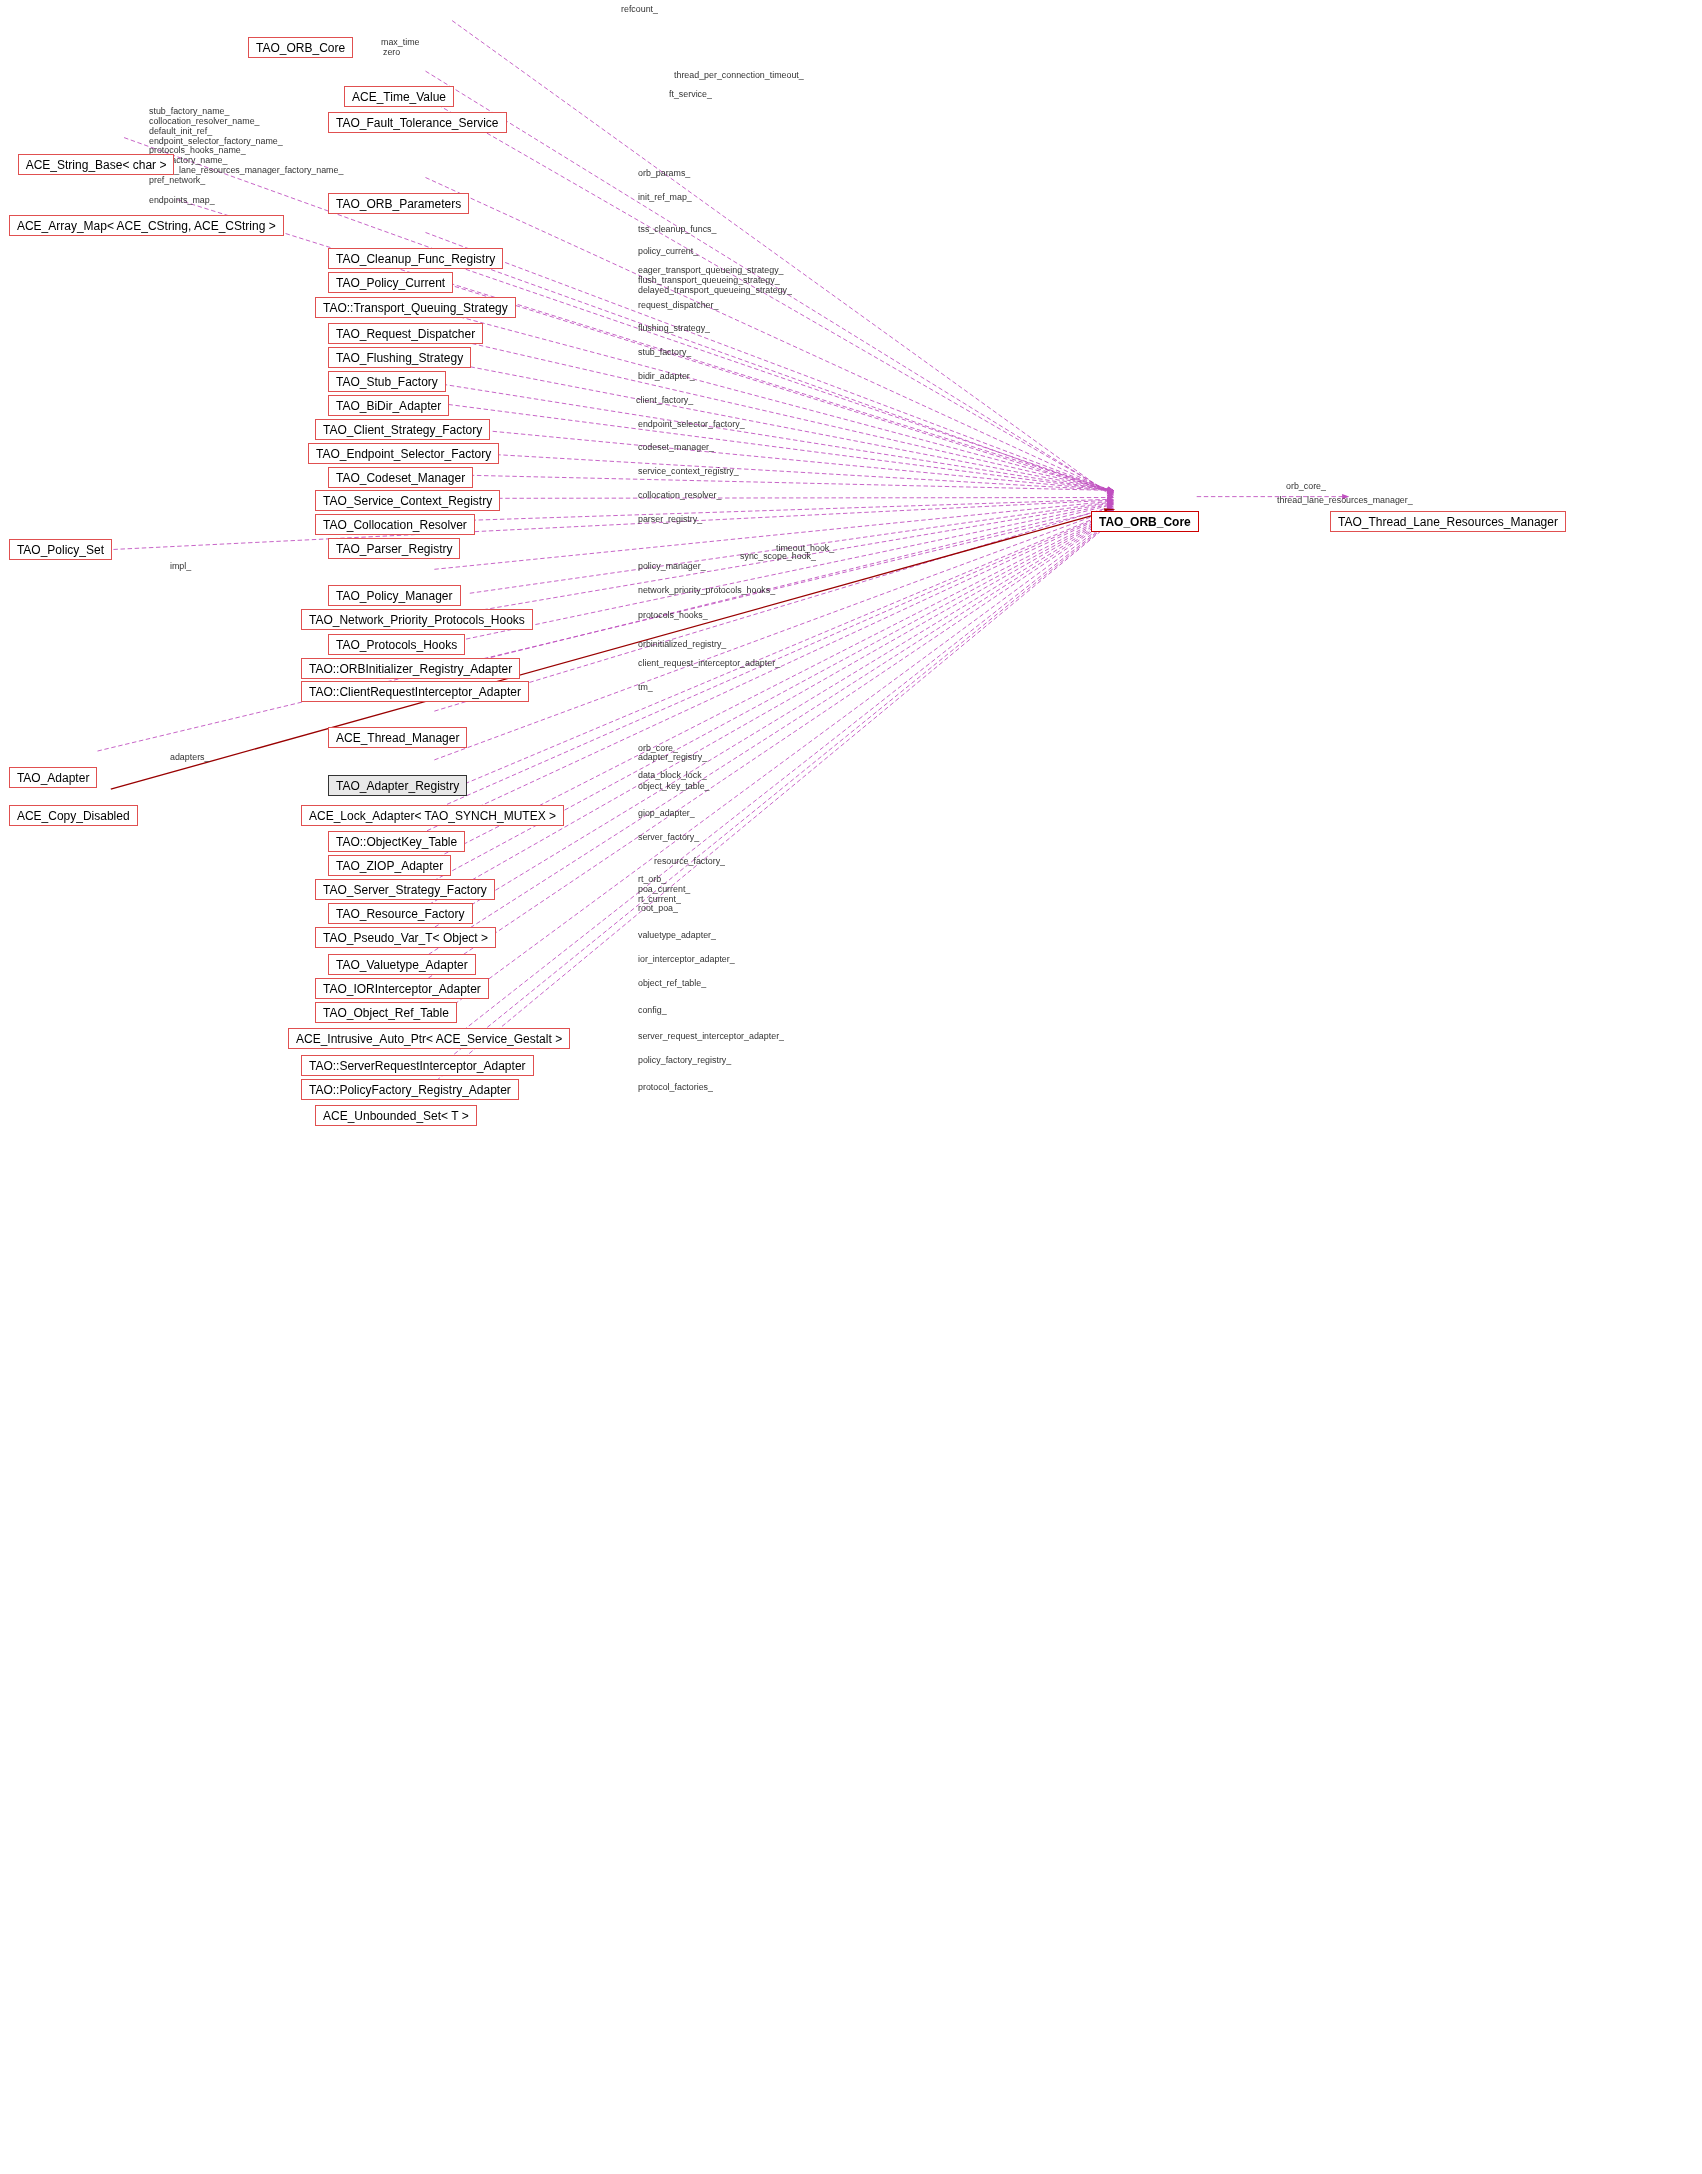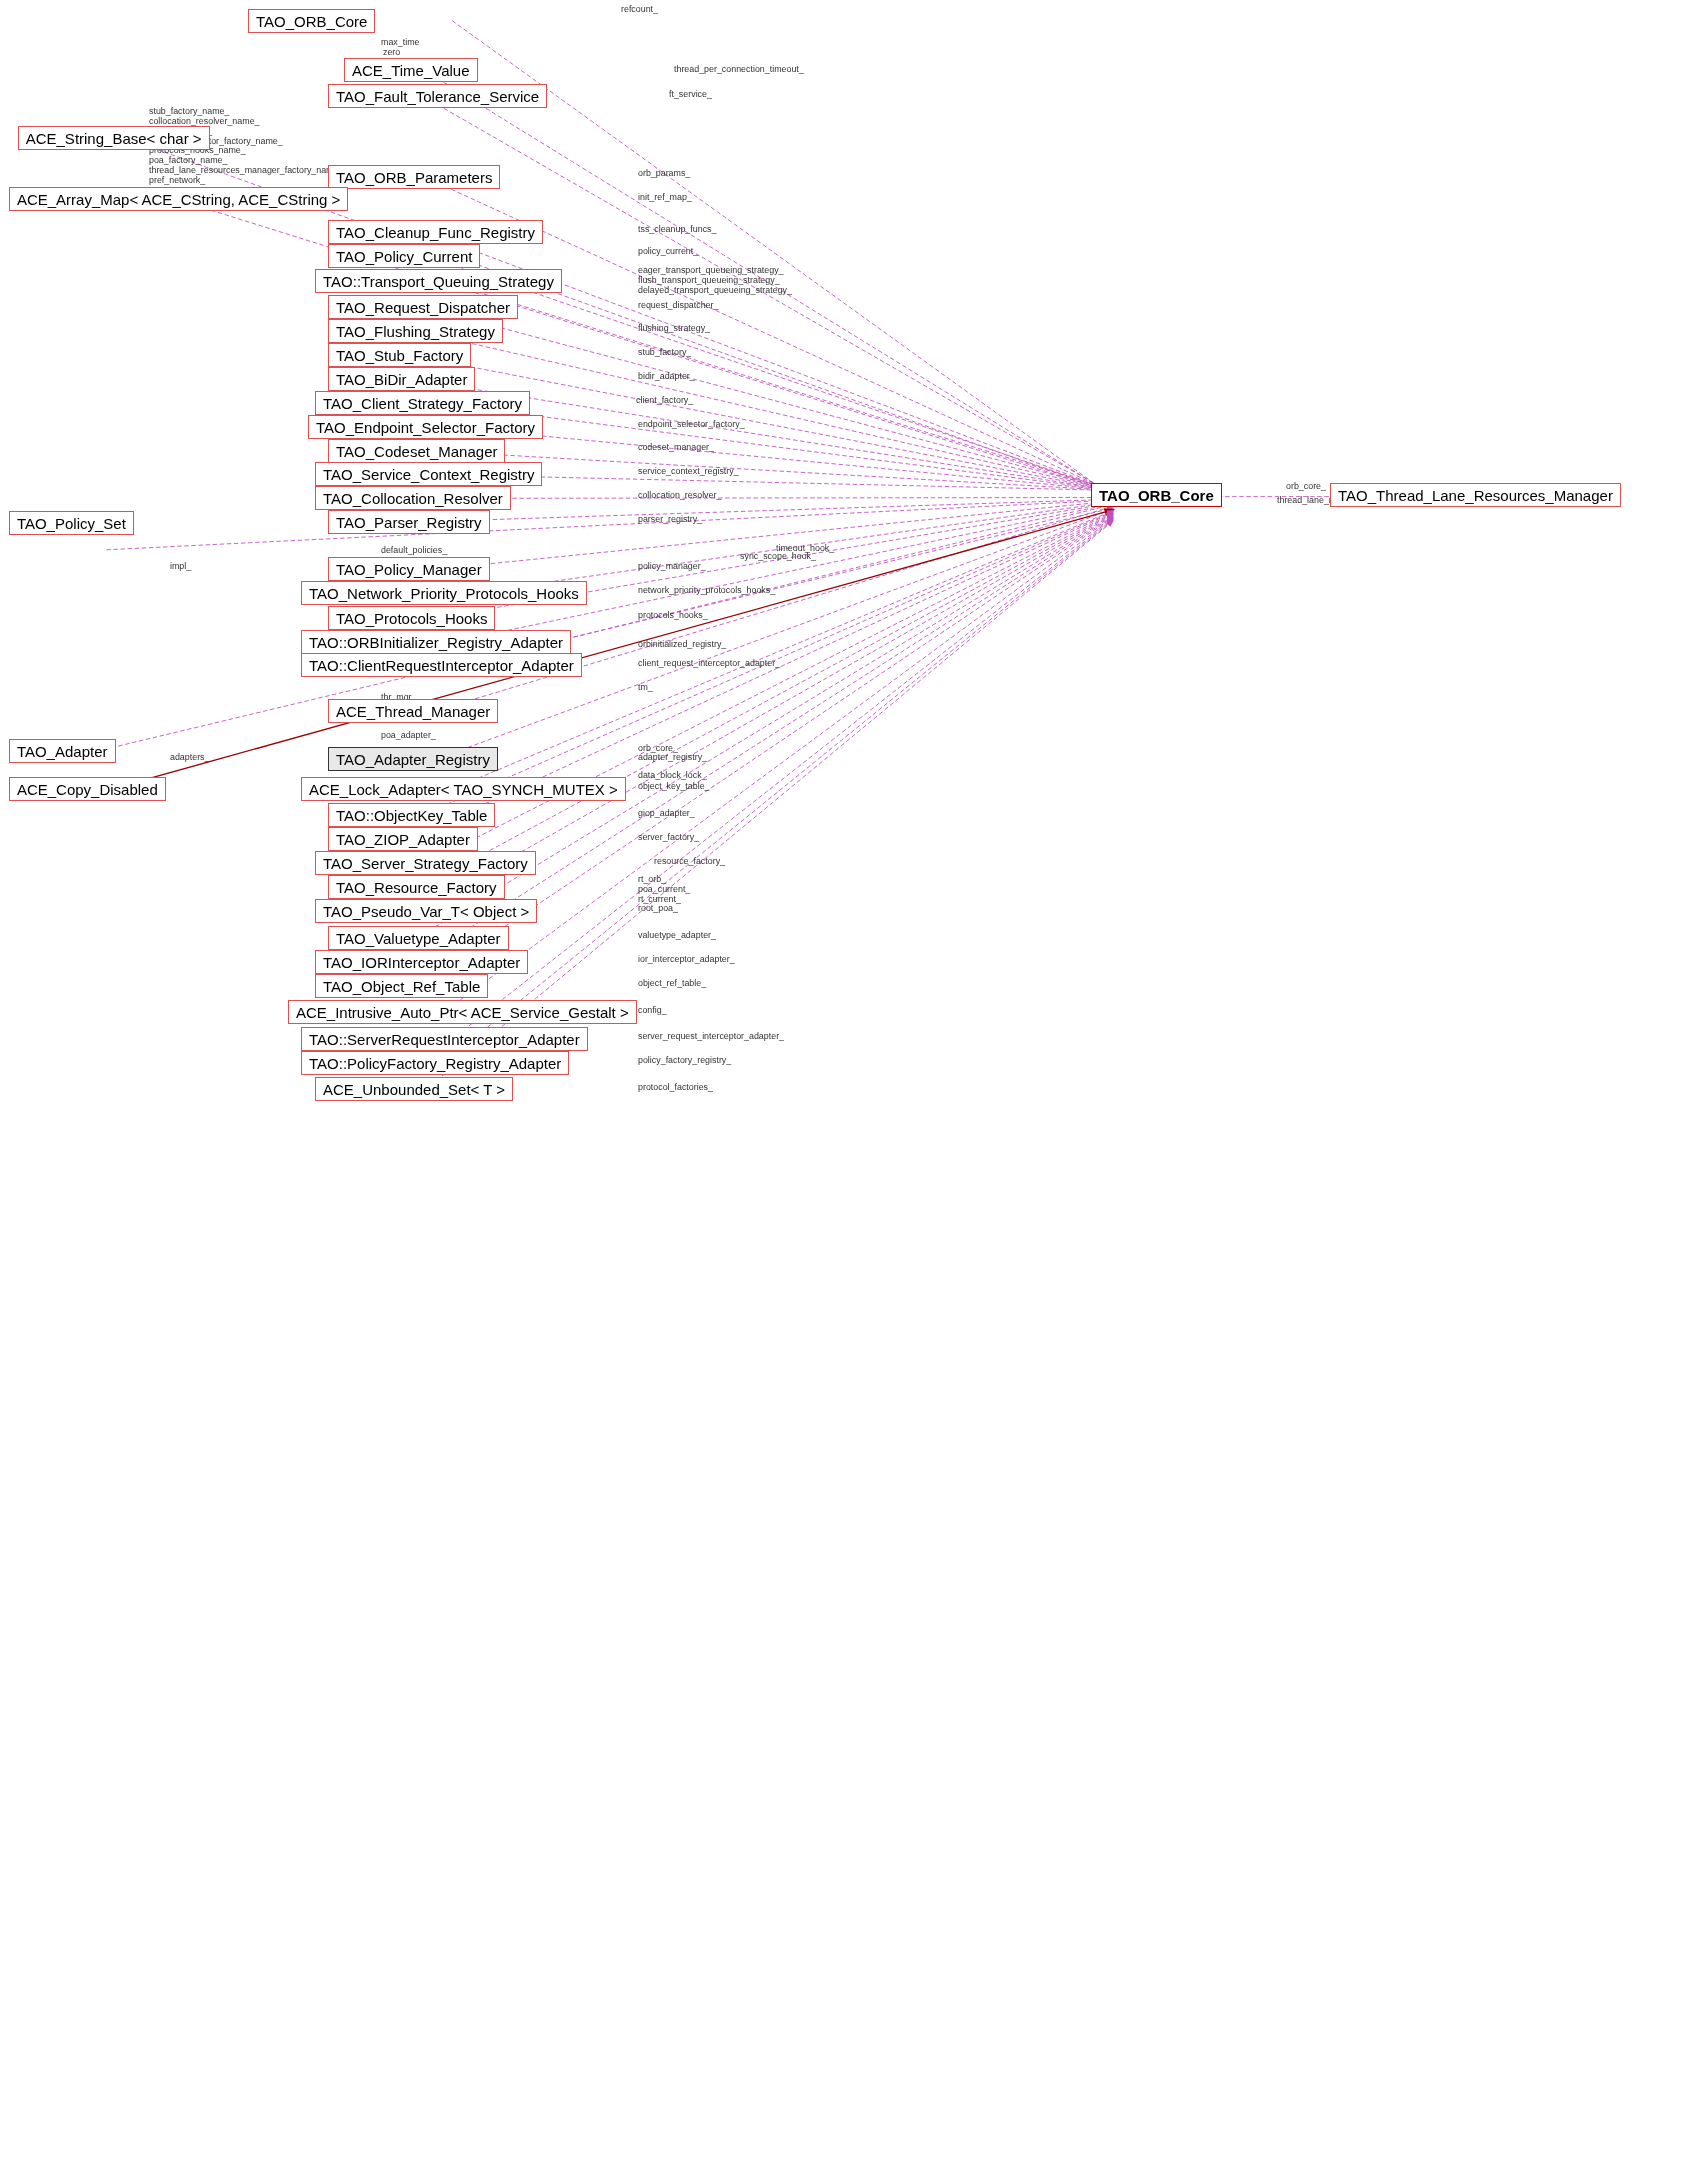--- a/index.html
+++ b/index.html
@@ -17,24 +17,25 @@
       width: 1702px;
       height: 2174px;
       background: white;
     }
     .node {
       position: absolute;
       border: 1.3px solid #e05050;
       background: white;
       padding: 2.7px 7px;
       white-space: nowrap;
-      font-size: 15px;
+      font-size: 12px;
       color: #000;
       text-align: center;
       cursor: default;
+      margin-top: 28px;
     }
     .node.dark-border {
       border-color: #333;
       background: #e8e8e8;
     }
     .node.central {
       border-color: #c00;
       background: white;
       font-weight: bold;
     }
@@ -150,21 +151,21 @@
       </marker>
       <marker id="arrow-red" markerWidth="8" markerHeight="8" refX="6" refY="3" orient="auto">
         <path d="M0,0 L0,6 L8,3 z" fill="#900"></path>
       </marker>
     </defs>
   </svg>
 
   <span class="edge-label" style="left:621px;top:4.4px">refcount_</span>
   <span class="edge-label" style="left:381px;top:37px">max_time</span>
   <span class="edge-label" style="left:383px;top:47px">zero</span>
-  <span class="edge-label" style="left:674px;top:64px">thread_per_connection_timeout_</span>
+  <span class="edge-label" style="left:674px;top:70px">thread_per_connection_timeout_</span>
   <span class="edge-label" style="left:669px;top:89px">ft_service_</span>
   <span class="edge-label" style="left:149px;top:106px">stub_factory_name_</span>
   <span class="edge-label" style="left:149px;top:116px">collocation_resolver_name_</span>
   <span class="edge-label" style="left:149px;top:126px">default_init_ref_</span>
   <span class="edge-label" style="left:149px;top:136px">endpoint_selector_factory_name_</span>
   <span class="edge-label" style="left:149px;top:145px">protocols_hooks_name_</span>
   <span class="edge-label" style="left:149px;top:155px">poa_factory_name_</span>
   <span class="edge-label" style="left:149px;top:165px">thread_lane_resources_manager_factory_name_</span>
   <span class="edge-label" style="left:149px;top:175px">pref_network_</span>
   <span class="edge-label" style="left:638px;top:168px">orb_params_</span>

